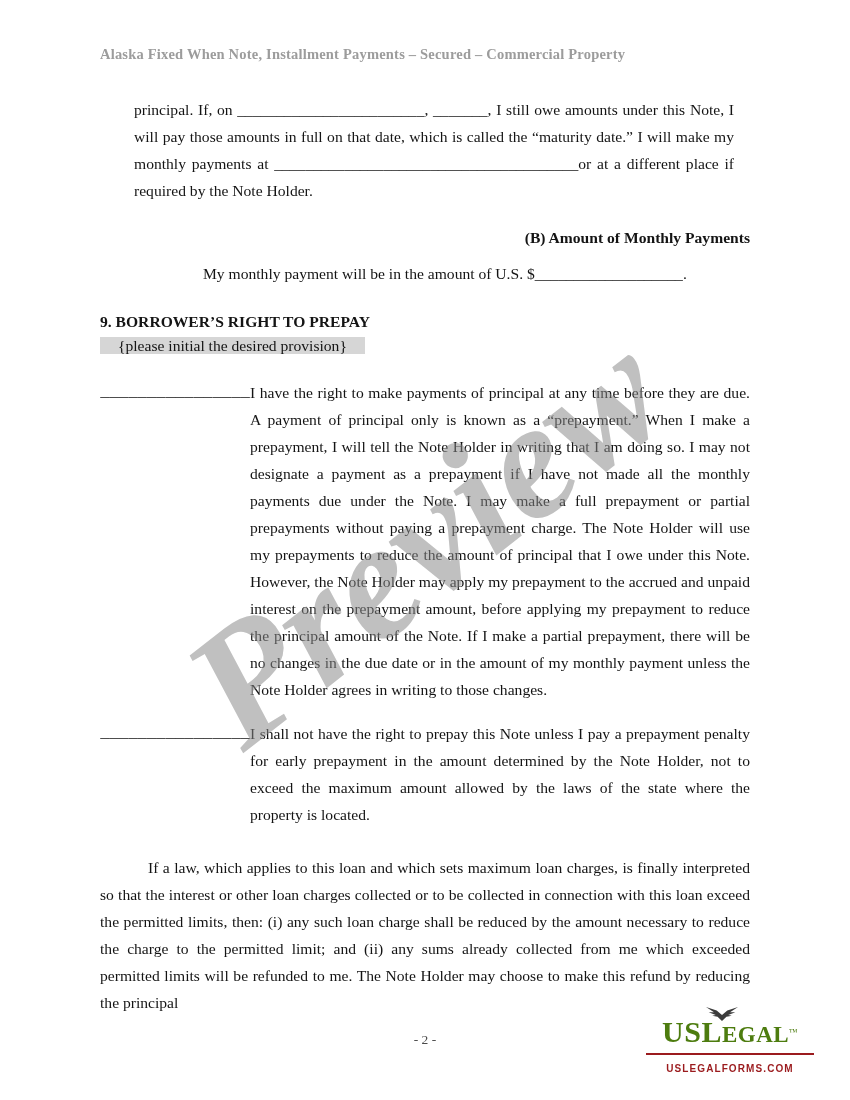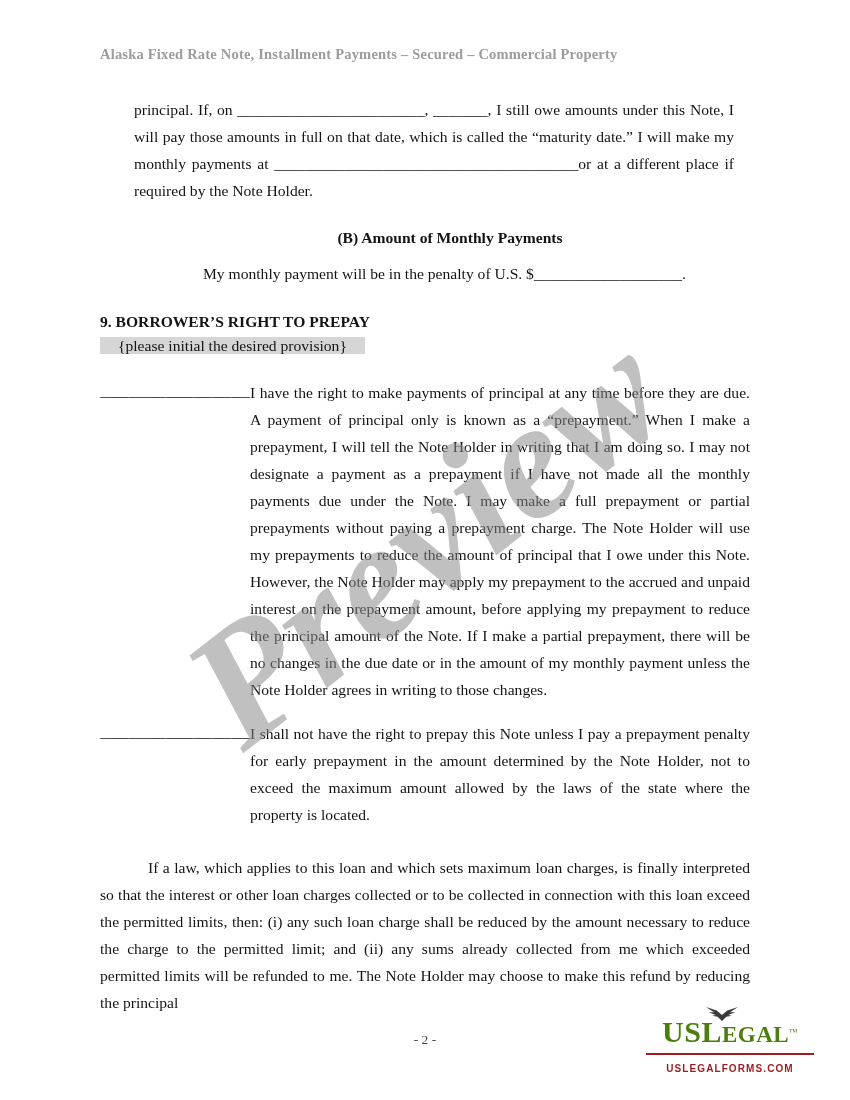--- a/index.html
+++ b/index.html
@@ -11,21 +11,21 @@
   }
   .doc-header {
     position:absolute; top:46px; left:100px; right:100px;
     color:#9c9c9c; font-weight:bold; font-size:14.5px; letter-spacing:0.2px;
   }
   .content {
     position:absolute; top:96px; left:100px; width:650px;
     font-size:15.6px; line-height:27px; text-align:justify;
   }
   .para-indent { margin-left:34px; width:600px; }
-  .b-heading { margin-left:50px; margin-top:20px; font-weight:bold; text-align:center; }
+  .b-heading { margin-left:50px; margin-top:20px; font-weight:bold; text-align:right; }
   .monthly-line { margin-left:103px; margin-top:9px; text-align:left; white-space:nowrap; }
   .sec-heading { margin-top:24px; font-weight:bold; text-align:left; line-height:22px; }
   .initial-note { text-align:left; line-height:22px; margin-top:2px; }
   .initial-note span { background:#d6d6d6; padding:0 18px; }
   .provision { display:flex; margin-top:22px; }
   .provision + .provision { margin-top:17px; }
   .blank-line { width:150px; flex:none; text-align:center;font-family:Liberation Mono, monospace; }
   .provision-text { width:500px; flex:none; }
   .sec5-heading { margin-top:26px; font-weight:bold; text-align:left; line-height:22px; }
   .sec5-text { margin-top:26px; text-indent:48px; width:650px; }
@@ -55,29 +55,29 @@
   .logo-site {
     margin-top:8px; color:#9b1b1e; font-weight:bold;
     font-family:"Liberation Sans", sans-serif; font-size:10px; letter-spacing:1.1px;
   }
 </style>
 </head>
 <body>
 
 <div class="page">
 
-  <div class="doc-header">Alaska Fixed Rate Note, Installment Payments – Secured – Commercial Property</div>
+  <div class="doc-header">Alaska Fixed When Note, Installment Payments – Secured – Commercial Property</div>
 
   <div class="content">
 
     <div class="para-indent">principal.  If, on ________________________, _______, I still owe amounts under this Note, I will pay those amounts in full on that date, which is called the “maturity date.” I will make my monthly payments at _______________________________________or at a different place if required by the Note Holder.</div>
 
     <div class="b-heading">(B) Amount of Monthly Payments</div>
 
-    <div class="monthly-line">My monthly payment will be in the penalty of U.S. $___________________.</div>
+    <div class="monthly-line">My monthly payment will be in the amount of U.S. $___________________.</div>
 
     <div class="sec-heading">9. BORROWER’S RIGHT TO PREPAY</div>
 
     <div class="initial-note"><span>{please initial the desired provision}</span></div>
 
     <div class="provision">
       <div class="blank-line">________________</div>
       <div class="provision-text">I have the right to make payments of principal at any time before they are due. A payment of principal only is known as a “prepayment.” When I make a prepayment, I will tell the Note Holder in writing that I am doing so. I may not designate a payment as a prepayment if I have not made all the monthly payments due under the Note. I may make a full prepayment or partial prepayments without paying a prepayment charge. The Note Holder will use my prepayments to reduce the amount of principal that I owe under this Note. However, the Note Holder may apply my prepayment to the accrued and unpaid interest on the prepayment amount, before applying my prepayment to reduce the principal amount of the Note. If I make a partial prepayment, there will be no changes in the due date or in the amount of my monthly payment unless the Note Holder agrees in writing to those changes.</div>
     </div>
 

